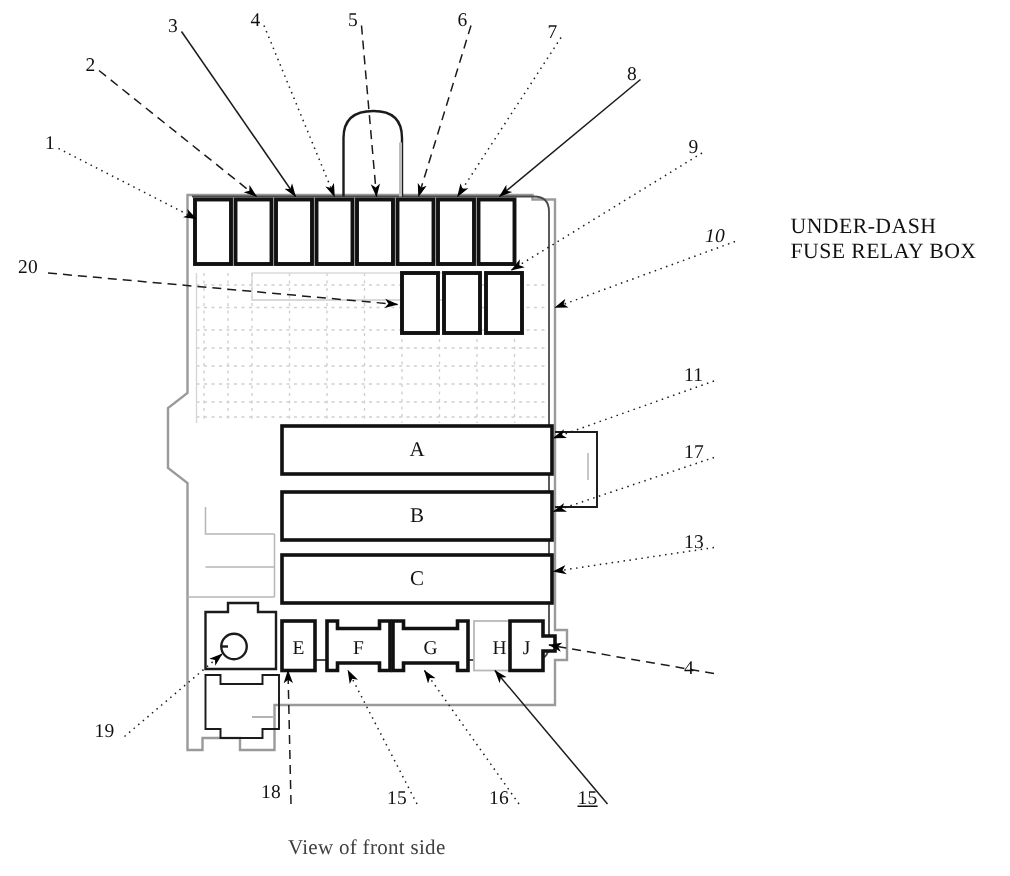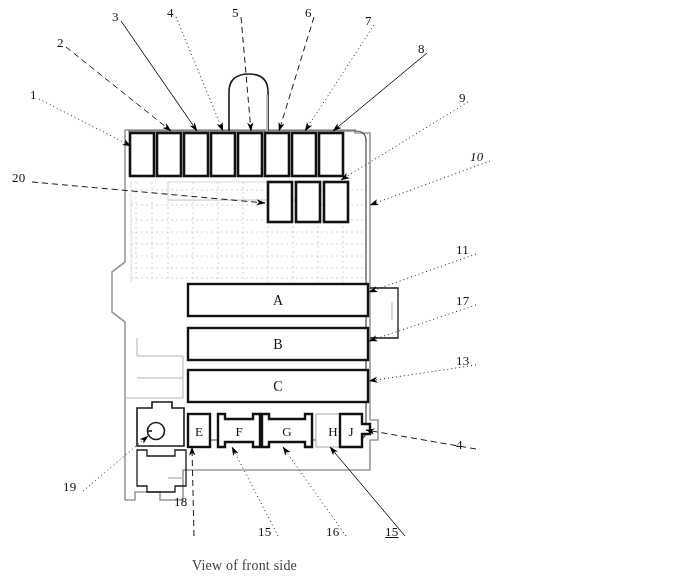--- a/index.html
+++ b/index.html
@@ -218,25 +218,29 @@
       <div class="lbl" style="left: 418px; top: 42px;">8</div>
       <div class="lbl" style="left: 459px; top: 91px;">9</div>
       <div class="lbl" style="left: 470px; top: 150px; font-style: italic;">10</div>
       <div class="lbl" style="left: 456px; top: 243px;">11</div>
       <div class="lbl" style="left: 456px; top: 294px;">17</div>
       <div class="lbl" style="left: 456px; top: 354px;">13</div>
       <div class="lbl" style="left: 456px; top: 438px;">4</div>
       <div class="lbl" style="left: 385px; top: 525px; text-decoration: underline;">15</div>
       <div class="lbl" style="left: 326px; top: 525px;">16</div>
       <div class="lbl" style="left: 258px; top: 525px;">15</div>
-      <div class="lbl" style="left: 174px; top: 495px;">18</div>
+      <div class="lbl" style="left: 174px; top: 521px;">18</div>
       <div class="lbl" style="left: 63px; top: 480px;">19</div>
       <div class="lbl" style="left: 12px; top: 171px;">20</div>
     </div>
 
+  <div class="title-block" style="left:527px; top:143px;">
+    <div>UNDER-DASH</div>
+    <div>FUSE RELAY BOX</div>
+  </div>
 
   <div class="caption" style="left:192px; top:558px;">View of front side</div>
 
   <div id="letters-layer">
       <div class="slot-letter" style="left: 278px; top: 301px;">A</div>
       <div class="slot-letter" style="left: 278px; top: 345px;">B</div>
       <div class="slot-letter" style="left: 278px; top: 387px;">C</div>
       <div class="conn-letter" style="left: 199px; top: 431.5px;">E</div>
       <div class="conn-letter" style="left: 239px; top: 431.5px;">F</div>
       <div class="conn-letter" style="left: 287px; top: 431.5px;">G</div>

